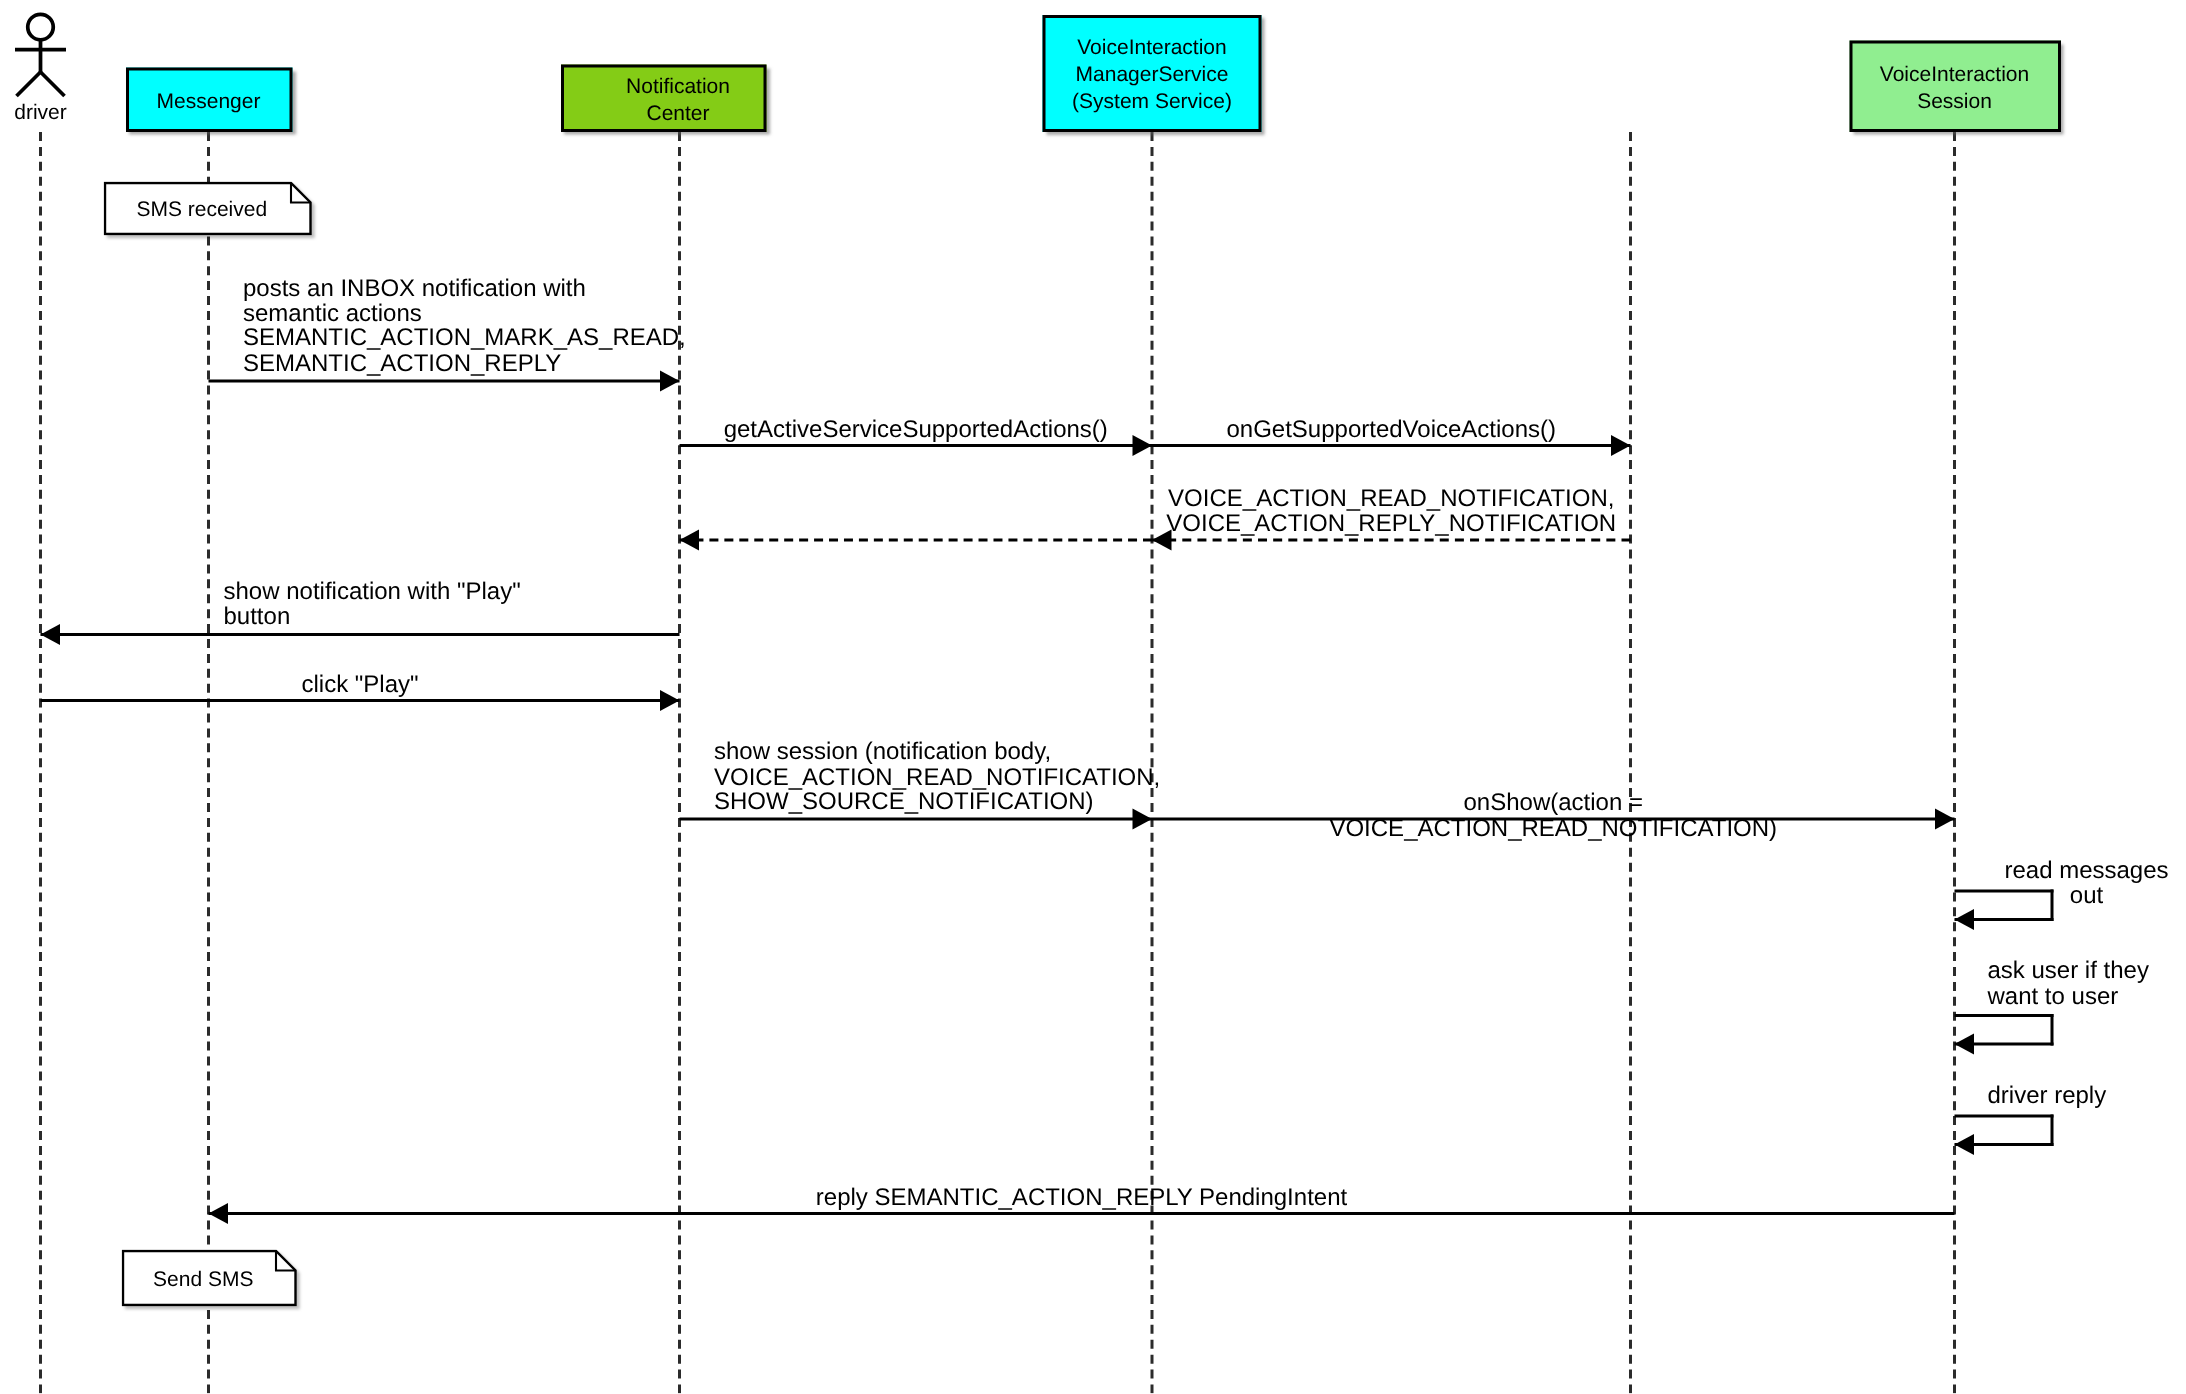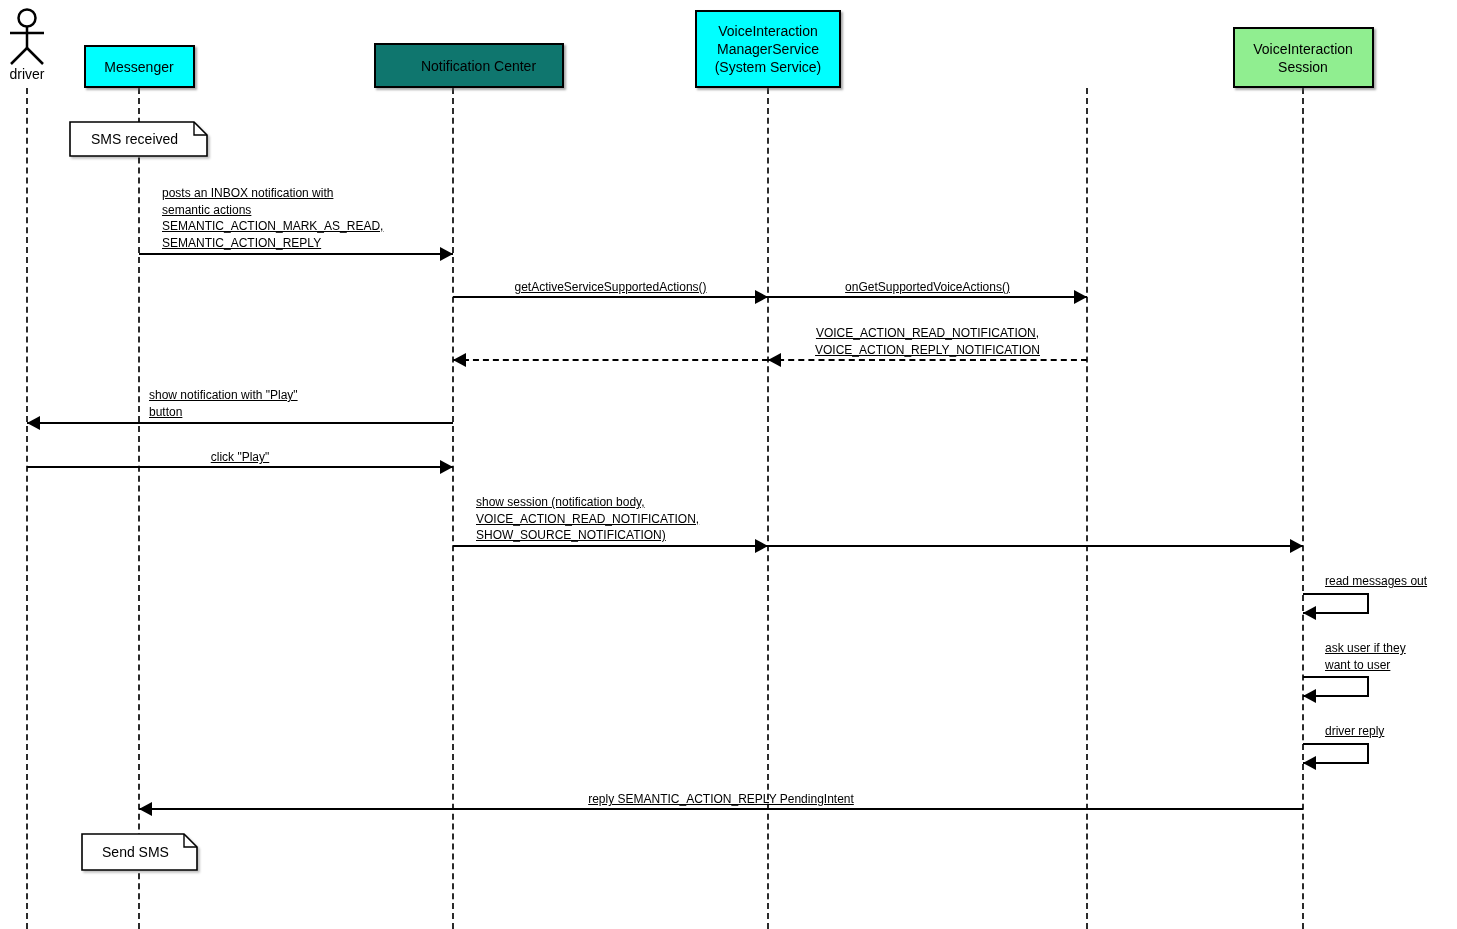--- a/index.html
+++ b/index.html
@@ -14,21 +14,21 @@
     display:flex; align-items:center; justify-content:center; text-align:center;
     font-size:14px; line-height:18px; white-space:pre-line;
     box-shadow:2px 2px 2px rgba(100,100,100,0.55);
   }
   .actor-label { position:absolute; font-size:14px; text-align:center; }
   .mline { position:absolute; height:0; border-top:2px solid #000; }
   .mline.dashed { border-top-style:dashed; }
   .ahead { position:absolute; width:0; height:0; }
   .ahead.right { border-top:7px solid transparent; border-bottom:7px solid transparent; border-left:13px solid #000; }
   .ahead.left  { border-top:7px solid transparent; border-bottom:7px solid transparent; border-right:13px solid #000; }
-  .mlabel { position:absolute; font-size:12px; line-height:16.5px; white-space:pre-line;text-decoration:underline; }
+  .mlabel { position:absolute; font-size:16px; line-height:16.5px; white-space:pre-line; }
   .mlabel.center { transform:translateX(-50%); text-align:center; }
   .selfloop { position:absolute; box-sizing:border-box; border:2px solid #000; border-left:none; }
   .note { position:absolute; }
   .note svg { position:absolute; left:0; top:0; filter:drop-shadow(2px 2px 1px rgba(0,0,0,0.25)); }
   .note-text { position:absolute; inset:0; display:flex; align-items:center; justify-content:center;
     font-size:14px; padding-right:8px;border-radius:17px; }
   .actor-figure { position:absolute; }
 </style>
 </head>
 <body>
@@ -42,21 +42,21 @@
     <div class="lifeline" style="left: 1302px; top: 88px; height: 841px; border-left-color: rgb(43, 43, 43);"></div>
     <div class="actor-figure" style="left: 5px; top: 6px; width: 44px; height: 60px;"><svg width="44" height="60" viewBox="0 0 44 60">
         <circle cx="22" cy="12" r="8.5" fill="#fff" stroke="#000" stroke-width="2.5"></circle>
         <line x1="22" y1="20.5" x2="22" y2="42" stroke="#000" stroke-width="2.5"></line>
         <line x1="5" y1="27" x2="39" y2="27" stroke="#000" stroke-width="2.5"></line>
         <line x1="22" y1="42" x2="6" y2="58" stroke="#000" stroke-width="2.5"></line>
         <line x1="22" y1="42" x2="38" y2="58" stroke="#000" stroke-width="2.5"></line>
       </svg></div>
     <div class="actor-label" style="left: -3px; top: 66px; width: 60px;">driver</div>
     <div class="pbox" style="left: 83.5px; top: 45px; width: 111px; height: 43px; background: rgb(0, 255, 255); border-color: rgb(0, 0, 0);">Messenger</div>
-    <div class="pbox" style="left: 373.5px; top: 43px; width: 190px; height: 45px; background: #0f766e; border-color: rgb(0, 0, 0); padding-left: 20px;">Notification Center</div>
+    <div class="pbox" style="left: 373.5px; top: 43px; width: 137px; height: 45px; background: #84cc16; border-color: rgb(0, 0, 0); padding-left: 20px;">Notification Center</div>
     <div class="pbox" style="left: 695px; top: 10px; width: 146px; height: 78px; background: rgb(0, 255, 255); border-color: rgb(0, 0, 0);">VoiceInteraction
 ManagerService
 (System Service)</div>
     <div class="pbox" style="left: 1232.5px; top: 27px; width: 141px; height: 61px; background: rgb(144, 238, 144); border-color: rgb(0, 0, 0);">VoiceInteraction
 Session</div>
     <div class="note" style="left: 69px; top: 121px; width: 139px; height: 36px;">
       <svg width="139" height="36">
         <path d="M1,1 L125,1 L138,14 L138,35 L1,35 Z" fill="#ffffff" stroke="#000" stroke-width="1.6"></path>
         <path d="M125,1 L125,14 L138,14" fill="none" stroke="#000" stroke-width="1.4"></path>
       </svg>
@@ -94,20 +94,21 @@
     <div class="mline" style="left: 27px; top: 466px; width: 426px;"></div>
     <div class="ahead right" style="left: 440px; top: 460px;"></div>
     <div class="mlabel center" style="left: 240px; top: 449px;">click "Play"</div>
     <div class="mline" style="left: 453px; top: 545px; width: 315px;"></div>
     <div class="ahead right" style="left: 755px; top: 539px;"></div>
     <div class="mlabel" style="left: 476px; top: 494px;">show session (notification body,
 VOICE_ACTION_READ_NOTIFICATION,
 SHOW_SOURCE_NOTIFICATION)</div>
     <div class="mline" style="left: 768px; top: 545px; width: 535px;"></div>
     <div class="ahead right" style="left: 1290px; top: 539px;"></div>
+    <div class="mlabel center" style="left: 1035.5px; top: 528px;">onShow(action = VOICE_ACTION_READ_NOTIFICATION)</div>
     <div class="mline" style="left: 139px; top: 808px; width: 1164px;"></div>
     <div class="ahead left" style="left: 139px; top: 802px;"></div>
     <div class="mlabel center" style="left: 721px; top: 791px;">reply SEMANTIC_ACTION_REPLY PendingIntent</div>
     <div class="selfloop" style="left: 1303px; top: 593px; width: 66px; height: 21px;"></div>
     <div class="ahead left" style="left: 1303px; top: 606px;"></div>
     <div class="mlabel" style="left: 1325px; top: 573px; text-align: center;">read messages out</div>
     <div class="selfloop" style="left: 1303px; top: 676px; width: 66px; height: 21px;"></div>
     <div class="ahead left" style="left: 1303px; top: 689px;"></div>
     <div class="mlabel" style="left: 1325px; top: 640px;">ask user if they
 want to user</div>

